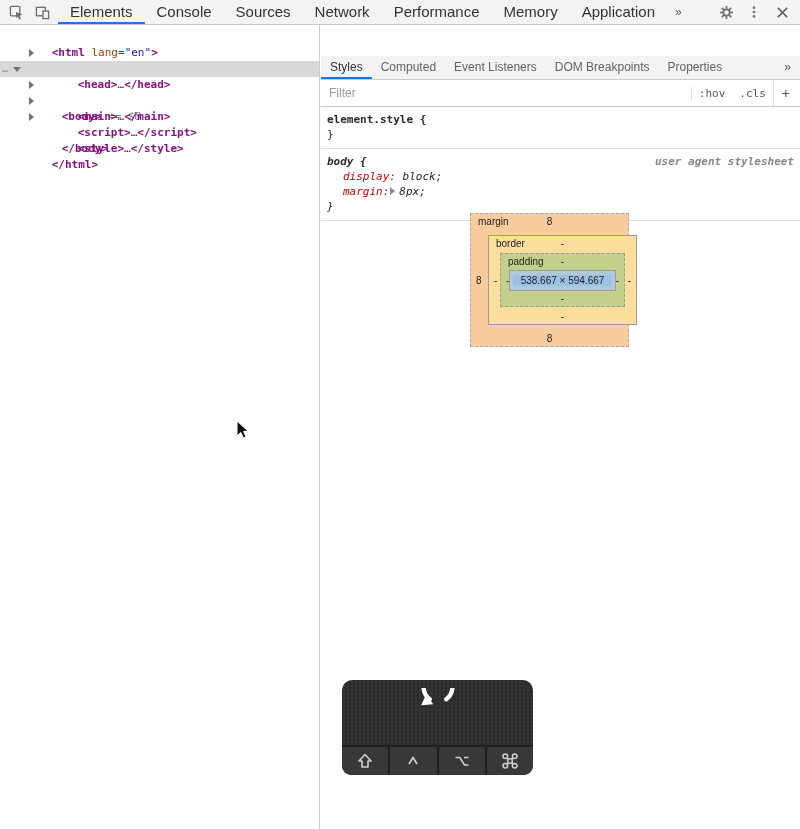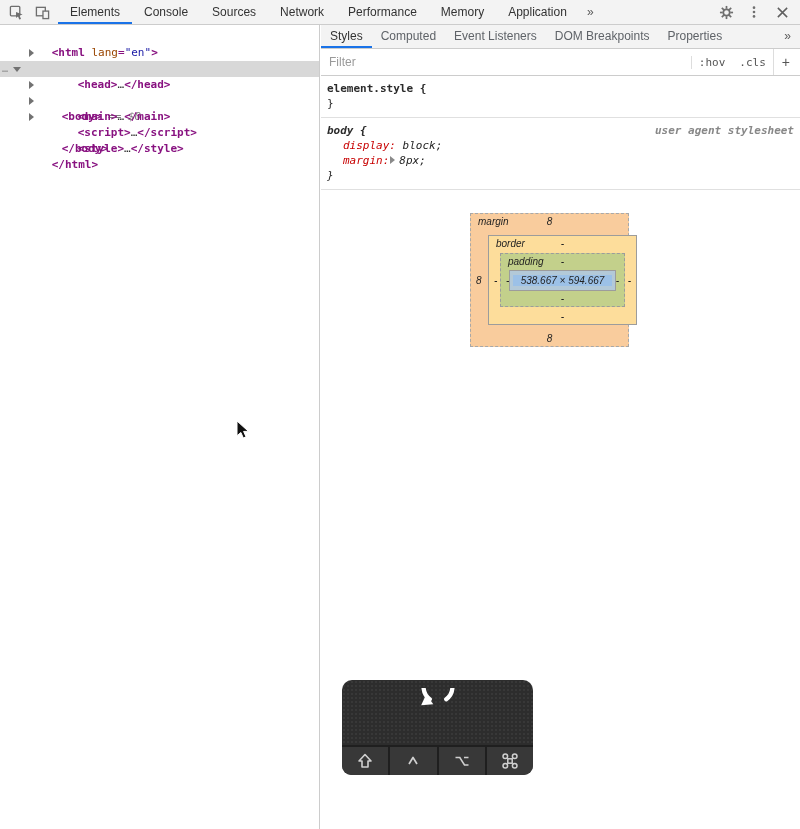--- a/index.html
+++ b/index.html
@@ -5,41 +5,41 @@
   * { margin:0; padding:0; box-sizing:border-box; }
   body { font-family:"Liberation Sans", sans-serif; background:#fff; }
   .root { position:relative; width:800px; height:829px; background:#fff; overflow:hidden; }
 
   
   .main-toolbar { position:absolute; left:0; top:0; width:800px; height:25px;
     background:#f3f3f3; border-bottom:1px solid #ccc; display:flex; align-items:stretch; }
   .tb-icons { display:flex; align-items:center; gap:10px; padding:0 8px; }
   .tb-icon { width:16px; height:16px; display:flex; align-items:center; justify-content:center; cursor:pointer; }
   .tabs { display:flex; align-items:stretch; }
-  .tab { padding:0 12px; font-size:12px; color:#333; line-height:24px; position:relative; cursor:pointer; white-space:nowrap; }
+  .tab { padding:0 12px; font-size:15px; color:#333; line-height:24px; position:relative; cursor:pointer; white-space:nowrap; }
   .tab.active::after { content:""; position:absolute; left:0; right:0; bottom:0; height:2px; background:#1a73e8; }
   .tab-more { padding:0 8px; line-height:24px; font-size:12px; color:#5a5a5a; }
   .tb-right { margin-left:auto; display:flex; align-items:center; gap:12px; padding-right:10px; }
 
   
   .dom-pane { position:absolute; left:0; top:25px; width:320px; bottom:0;
     border-right:1px solid #ccc; font:11px "DejaVu Sans Mono", monospace; padding-top:4px; background:#fff; }
   .tree-line { height:16px; line-height:16px; position:relative; white-space:pre; cursor:default; }
   .tree-line.selected { background:#d8d8d8; }
   .arrow { position:absolute; width:0; height:0; display:inline-block; }
   .arrow.collapsed { border-left:5px solid #727272; border-top:4px solid transparent; border-bottom:4px solid transparent; top:4px; }
   .arrow.expanded  { border-top:5px solid #727272; border-left:4px solid transparent; border-right:4px solid transparent; top:6px; }
   .gutter-dots { position:absolute; left:2px; top:0; color:#8a8a8a; font-size:10px; letter-spacing:-1px; }
   .t-tag { color:#881280;font-weight:bold; } .t-attr { color:#994500; } .t-punct { color:#881280; }
   .t-val { color:#1a1aa6; } .t-text { color:#303030; }
   .t-marker { color:#7f7f7f; font-style:italic; }
 
   
   .styles-pane { position:absolute; left:321px; top:25px; right:0; bottom:0; background:#fff; }
-  .sp-tabs { height:24px; background:#f3f3f3; border-bottom:1px solid #ccc; display:flex; align-items:stretch; }
+  .sp-tabs { height:24px; background:#f3f3f3; border-bottom:1px solid #ccc; display:flex; align-items:stretch;margin-top:31px; }
   .sp-tab { padding:0 9px; font-size:12px; color:#5f6368; line-height:23px; position:relative; cursor:pointer; white-space:nowrap; }
   .sp-tab.active { color:#333; }
   .sp-tab.active::after { content:""; position:absolute; left:0; right:0; bottom:0; height:2px; background:#1a73e8; }
   .sp-more { margin-left:auto; padding:0 9px; line-height:23px; font-size:12px; color:#5a5a5a; }
 
   .filter-row { height:27px; border-bottom:1px solid #ccc; display:flex; align-items:center; }
   .filter-input { flex:1; border:none; outline:none; background:transparent; font-size:12px; color:#333; padding:0 8px; }
   .filter-input::placeholder { color:#9a9a9a; }
   .toggle { font:11px "DejaVu Sans Mono", monospace; color:#555; padding:0 7px; cursor:pointer;text-align:center; }
   .toggle.first { border-left:1px solid #ddd; }
@@ -51,21 +51,21 @@
   .rule-origin { margin-left:auto; color:#888; font-style:italic; white-space:nowrap; overflow:hidden; padding-left:8px; }
   .rule-body-sec { font-style:italic; }
   .css-prop { padding-left:16px; cursor:pointer; }
   .prop-name { color:#c80000; }
   .prop-value { color:#262626; }
   .expand-tri { display:inline-block; width:0; height:0; border-left:5px solid #8a8a8a;
     border-top:4px solid transparent; border-bottom:4px solid transparent; margin:0 4px 0 1px; }
 
   
   .box-model { position:absolute; left:149px; top:188px; width:159px; height:134px;
-    font-size:10px; color:#222; font-family:"Liberation Sans", sans-serif;font-style:italic; }
+    font-size:10px; color:#222; font-family:"Liberation Sans", sans-serif; }
   .bm { position:absolute; }
   .bm-label { position:absolute; left:7px; top:2px; }
   .v-top { position:absolute; top:2px; left:0; right:0; text-align:center; }
   .v-bottom { position:absolute; bottom:2px; left:0; right:0; text-align:center; }
   .v-left { position:absolute; left:5px; top:50%; transform:translateY(-50%); }
   .v-right { position:absolute; right:5px; top:50%; transform:translateY(-50%); }
   .bm-margin { inset:0; background:#f9cc9d; border:1px dashed #a8a8a8; }
   .bm-border { left:17px; top:21px; width:149px; height:90px; background:#fddd9b; border:1px solid #9c9c9c; }
   .bm-padding { left:11px; right:11px; top:17px; bottom:17px; background:#c3d08b; border:1px dashed #9c9c9c; }
   .bm-content { left:8px; right:8px; top:16px; bottom:15px; background:#b3c9d8; border:1px solid #9c9c9c;

